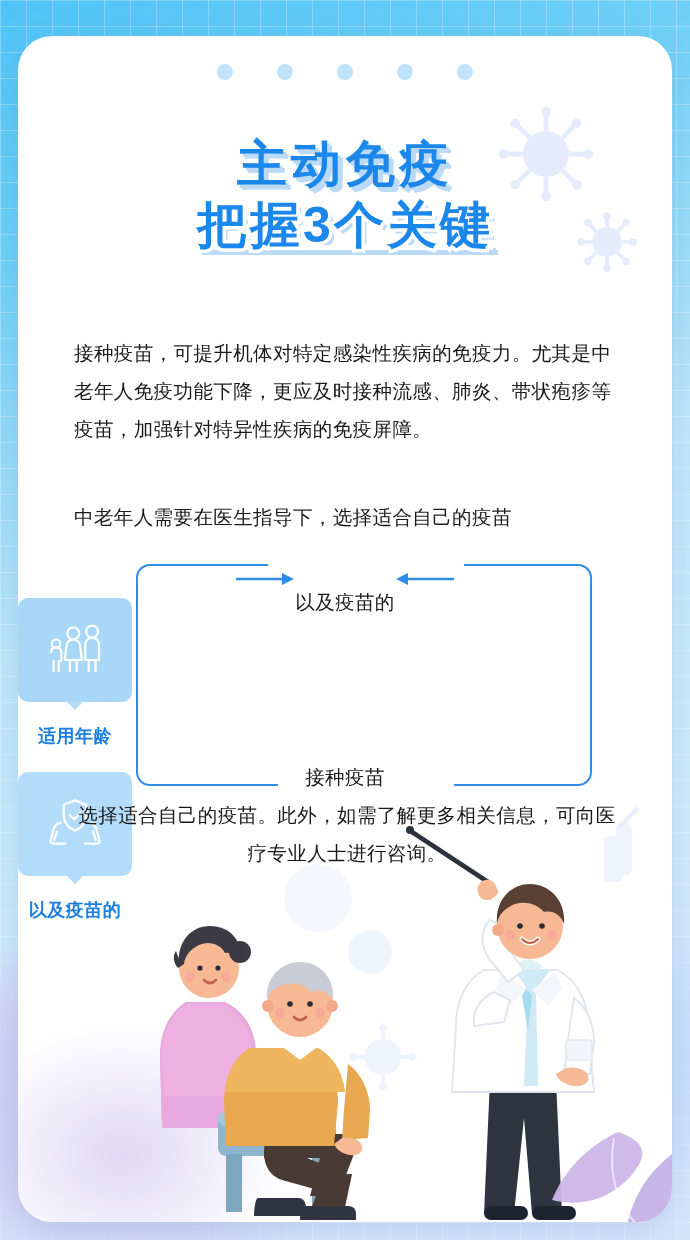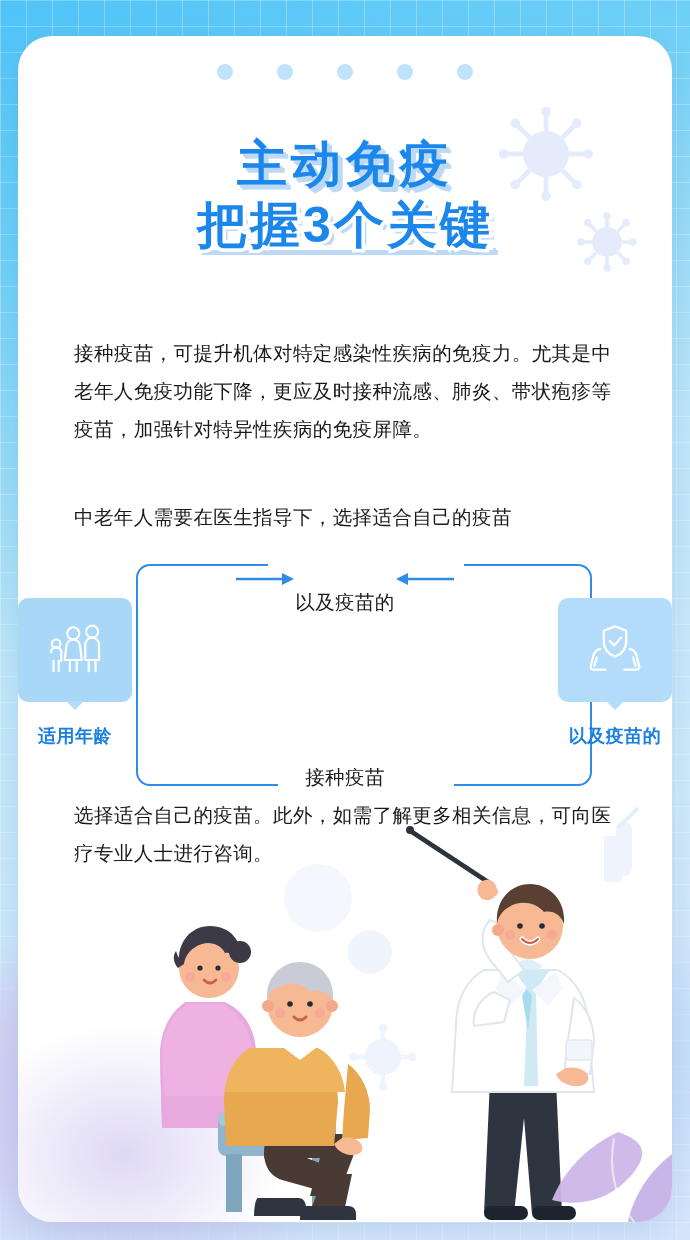--- a/index.html
+++ b/index.html
@@ -107,21 +107,21 @@
     position: absolute;
     left: 56px;
     width: 546px;
     font-size: 19.5px;
     line-height: 38px;
     color: #1a1a1a;
     letter-spacing: .4px;
   }
   .para.p1 { top: 298px; }
   .para.p2 { top: 462px; }
-  .para.p4 { top: 760px; }
+  .para.p4 { top: 760px; text-align: center; }
 
   
   .bracket {
     position: absolute;
     left: 118px;
     top: 528px;
     width: 456px;
     height: 222px;
     border: 2.5px solid #2f8ce8;
     border-radius: 14px;
@@ -155,20 +155,22 @@
     color: #2f8ce8;
   }
   .arrow.left { left: 218px; }
   .arrow.right { right: 218px; }
 
   .cards-row {
     position: absolute;
     top: 562px; left: 0; right: 0;
     display: flex;
     justify-content: space-between;
+    gap: 24px;
+    flex-direction: column;
   }
   .fcard { width: 114px; text-align: center; }
   .fcard .tile {
     position: relative;
     width: 114px; height: 104px;
     background: #a9d7f7;
     border-radius: 10px;
     display: flex;
     align-items: center;
     justify-content: center;

